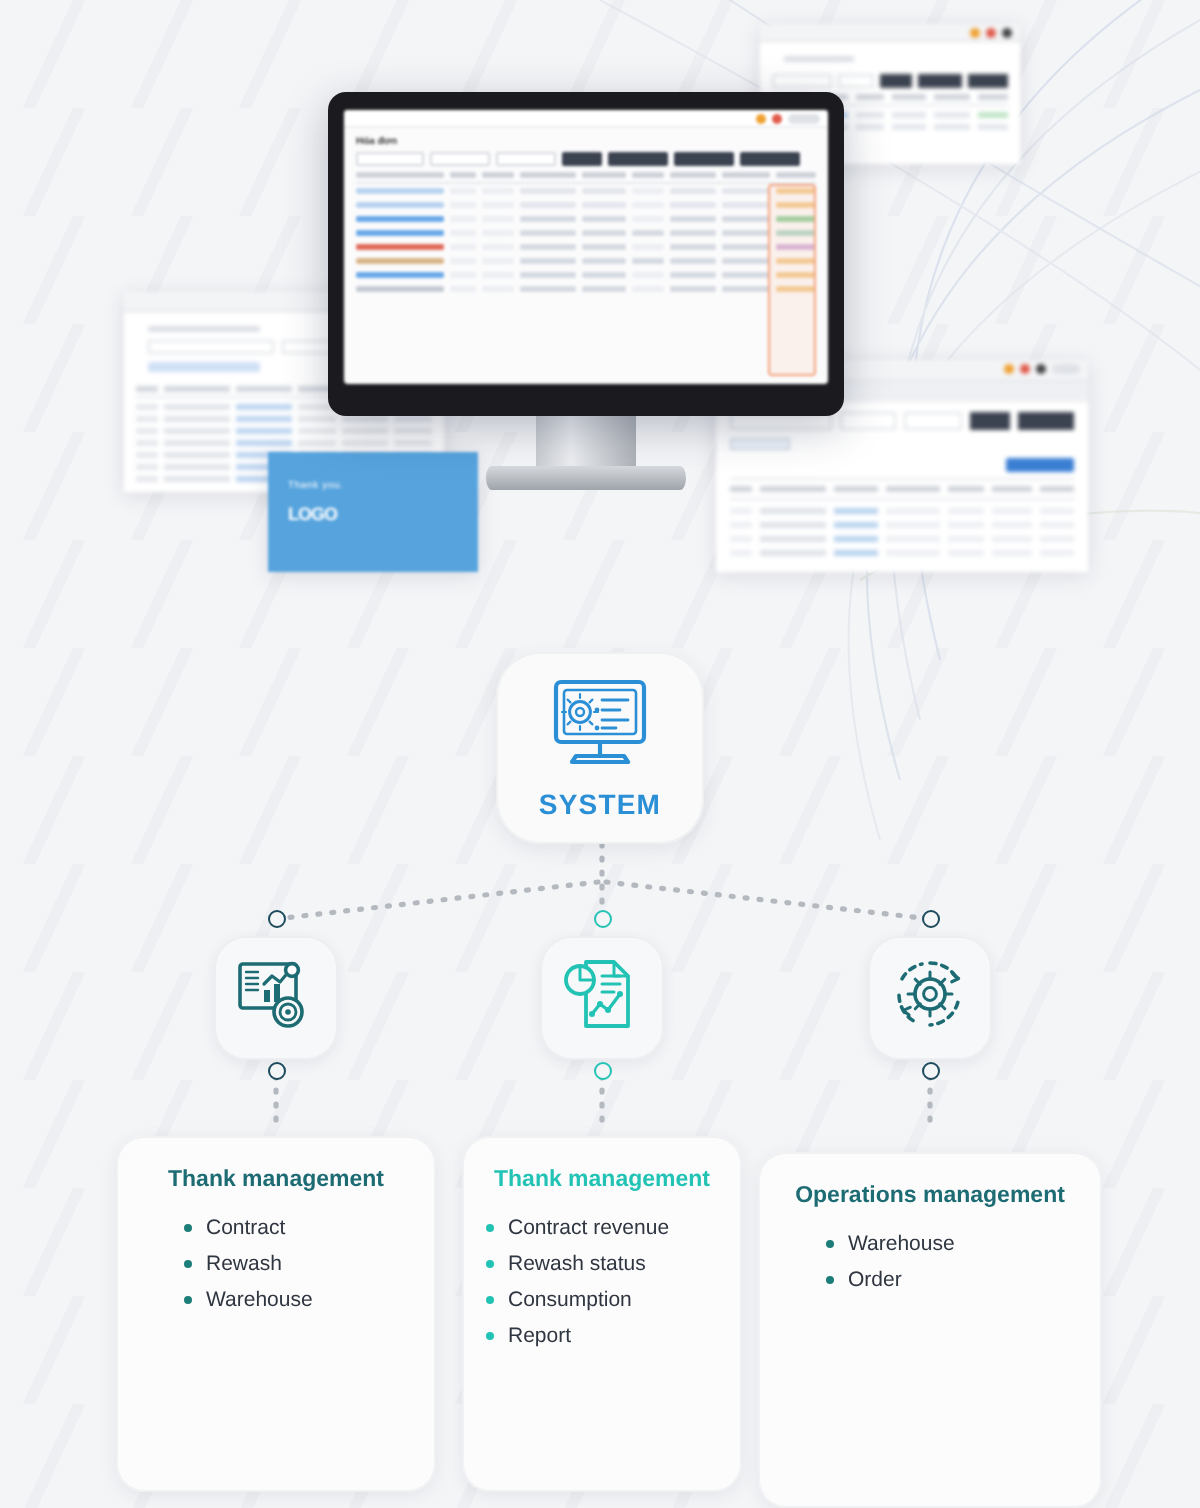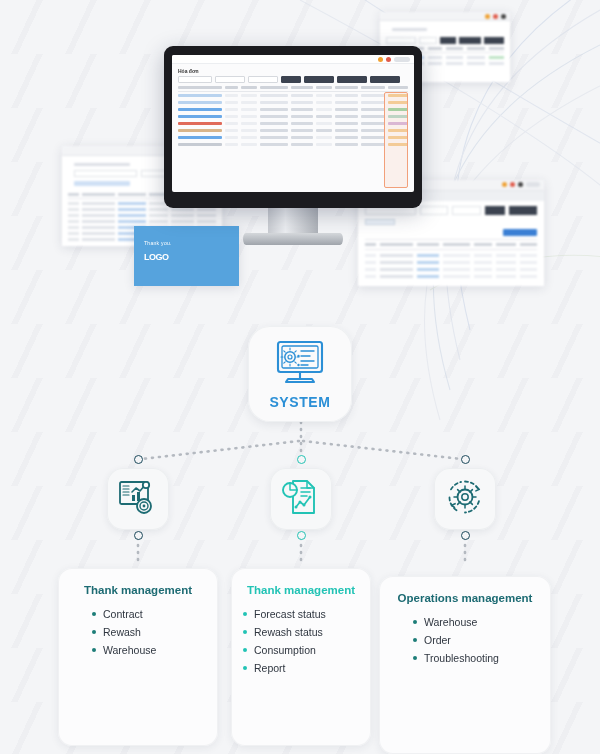--- a/index.html
+++ b/index.html
@@ -576,27 +576,26 @@
   <ul class="card-list">
     <li>Contract</li>
     <li>Rewash</li>
     <li>Warehouse</li>
   </ul>
 </div>
 
 <div class="card" id="card-2">
   <div class="card-title t-teal">Thank management</div>
   <ul class="card-list">
-    <li>Forecast status</li>
+    <li>Contract revenue</li>
     <li>Rewash status</li>
     <li>Consumption</li>
     <li>Report</li>
   </ul>
 </div>
 
 <div class="card" id="card-3">
   <div class="card-title t-dark">Operations management</div>
   <ul class="card-list">
     <li>Warehouse</li>
     <li>Order</li>
-    <li>Troubleshooting</li>
   </ul>
 </div>
 
 </body></html>

